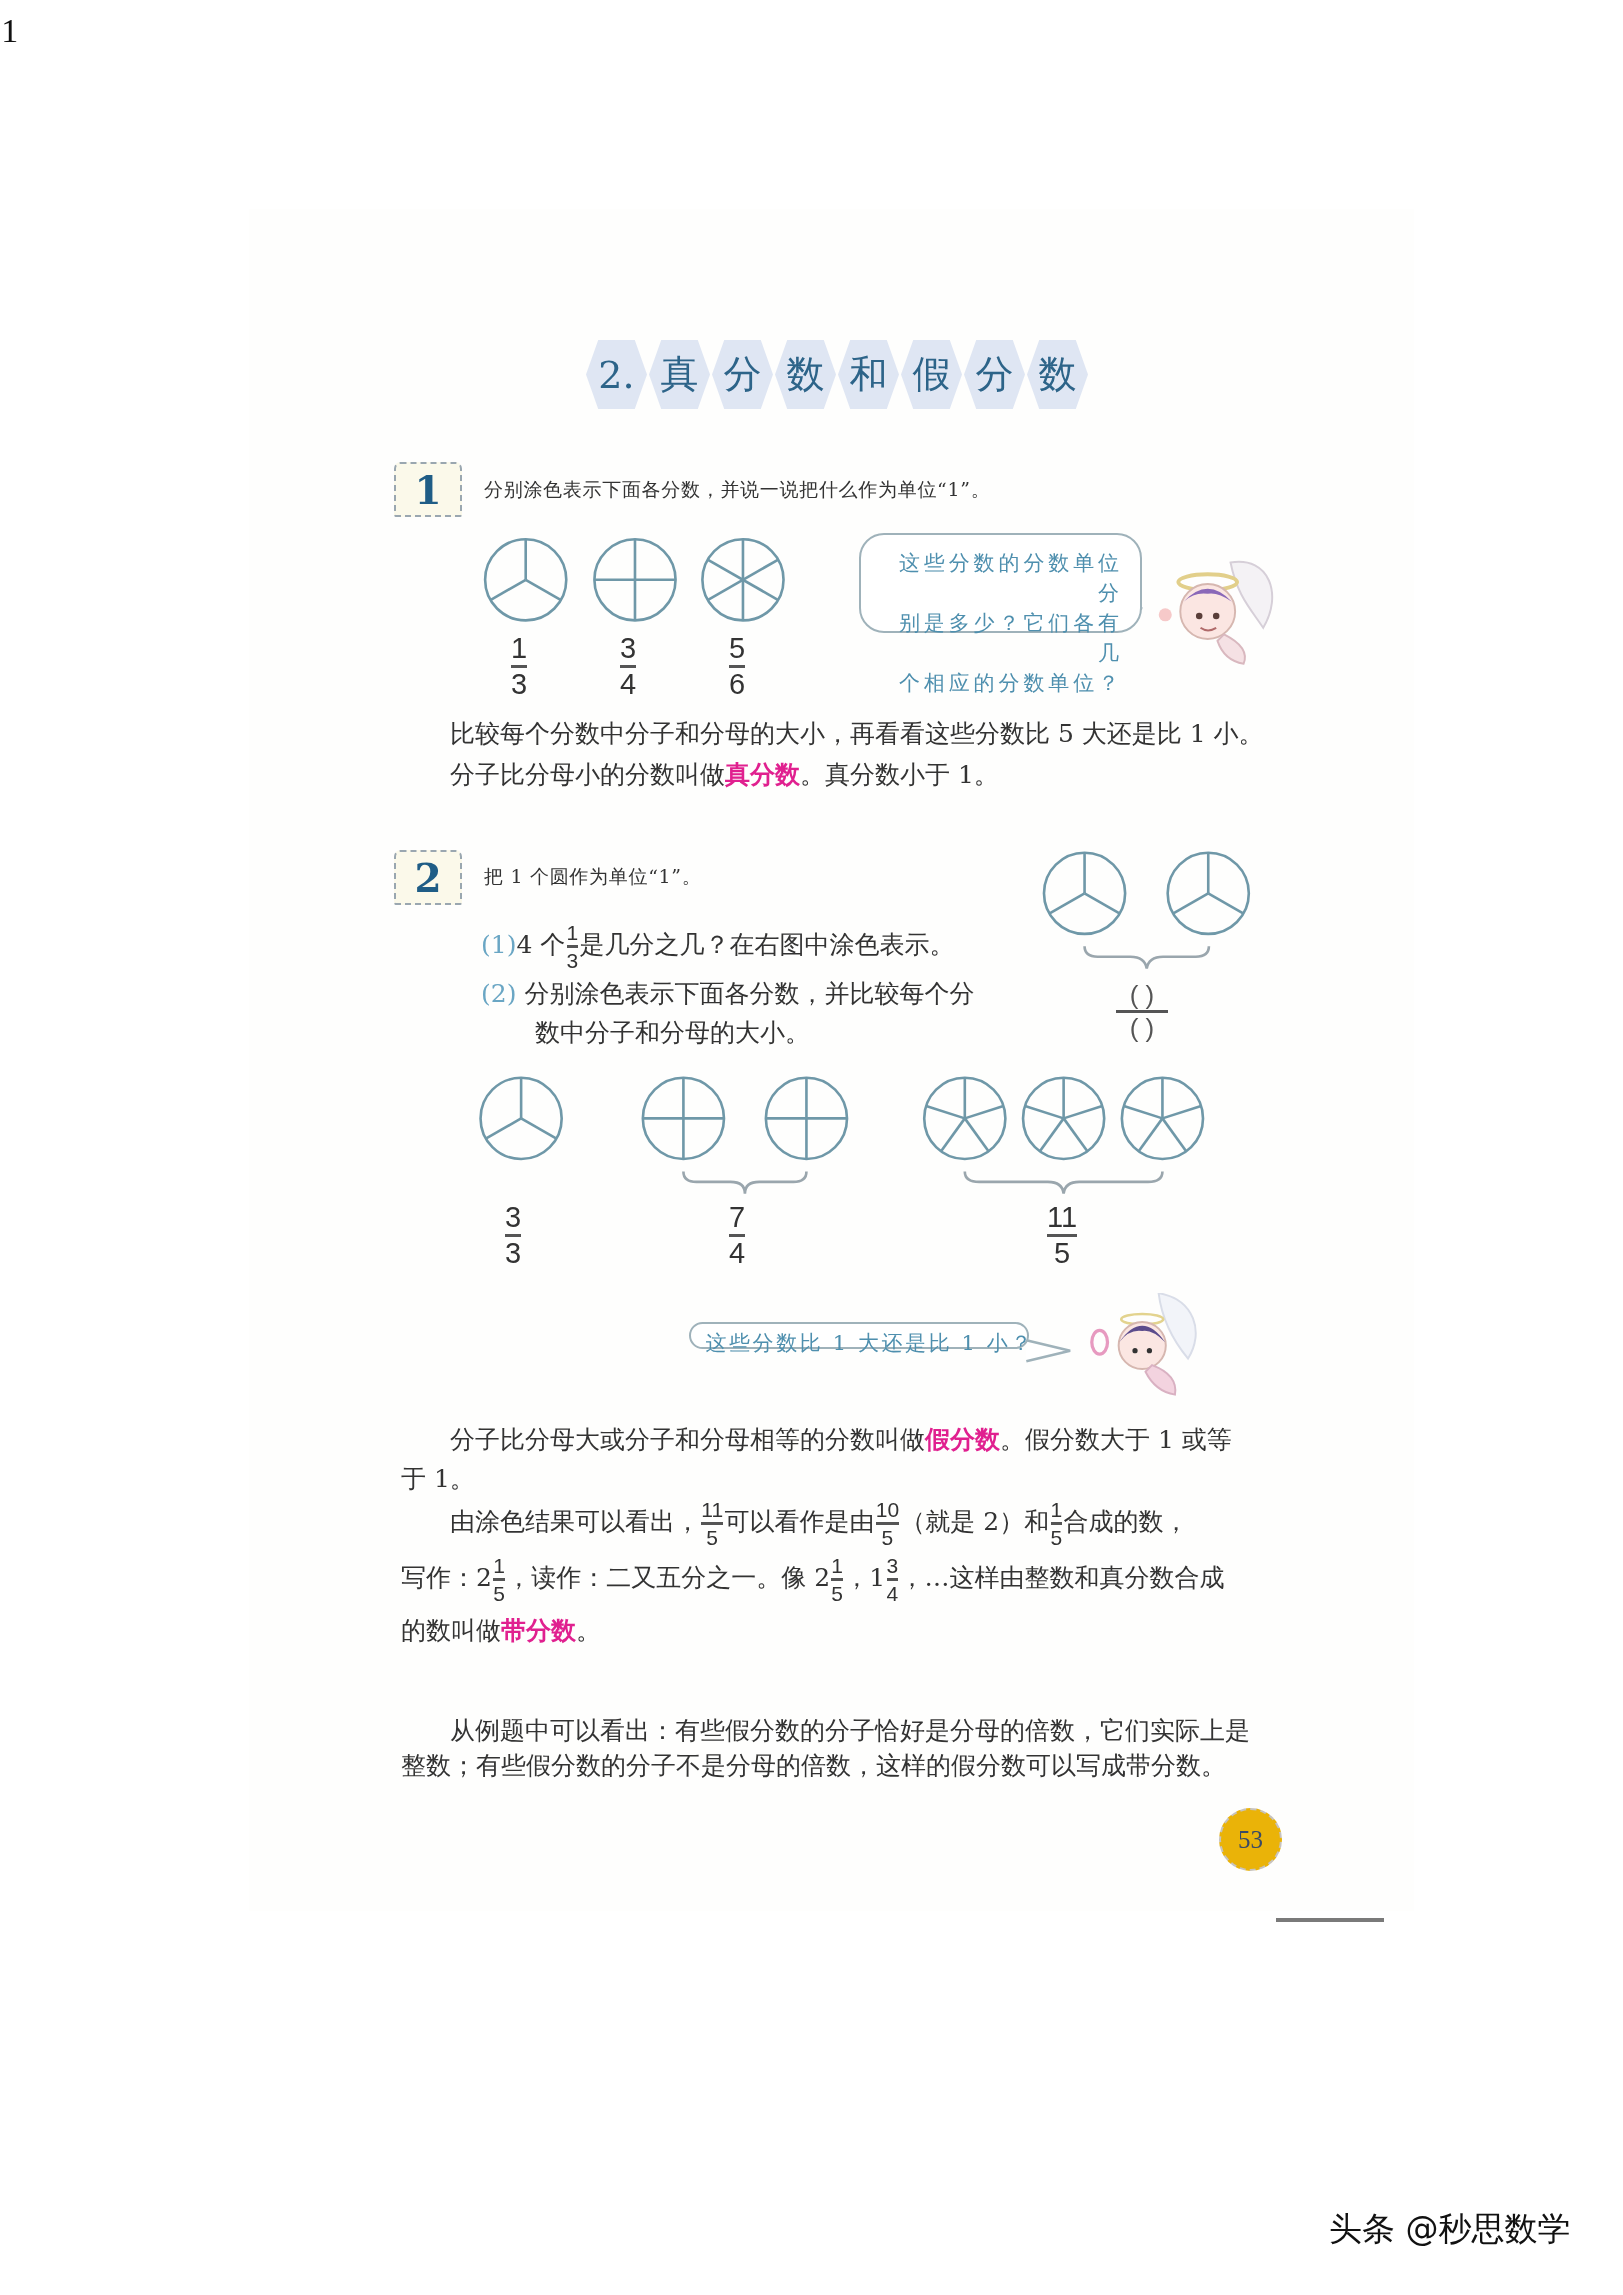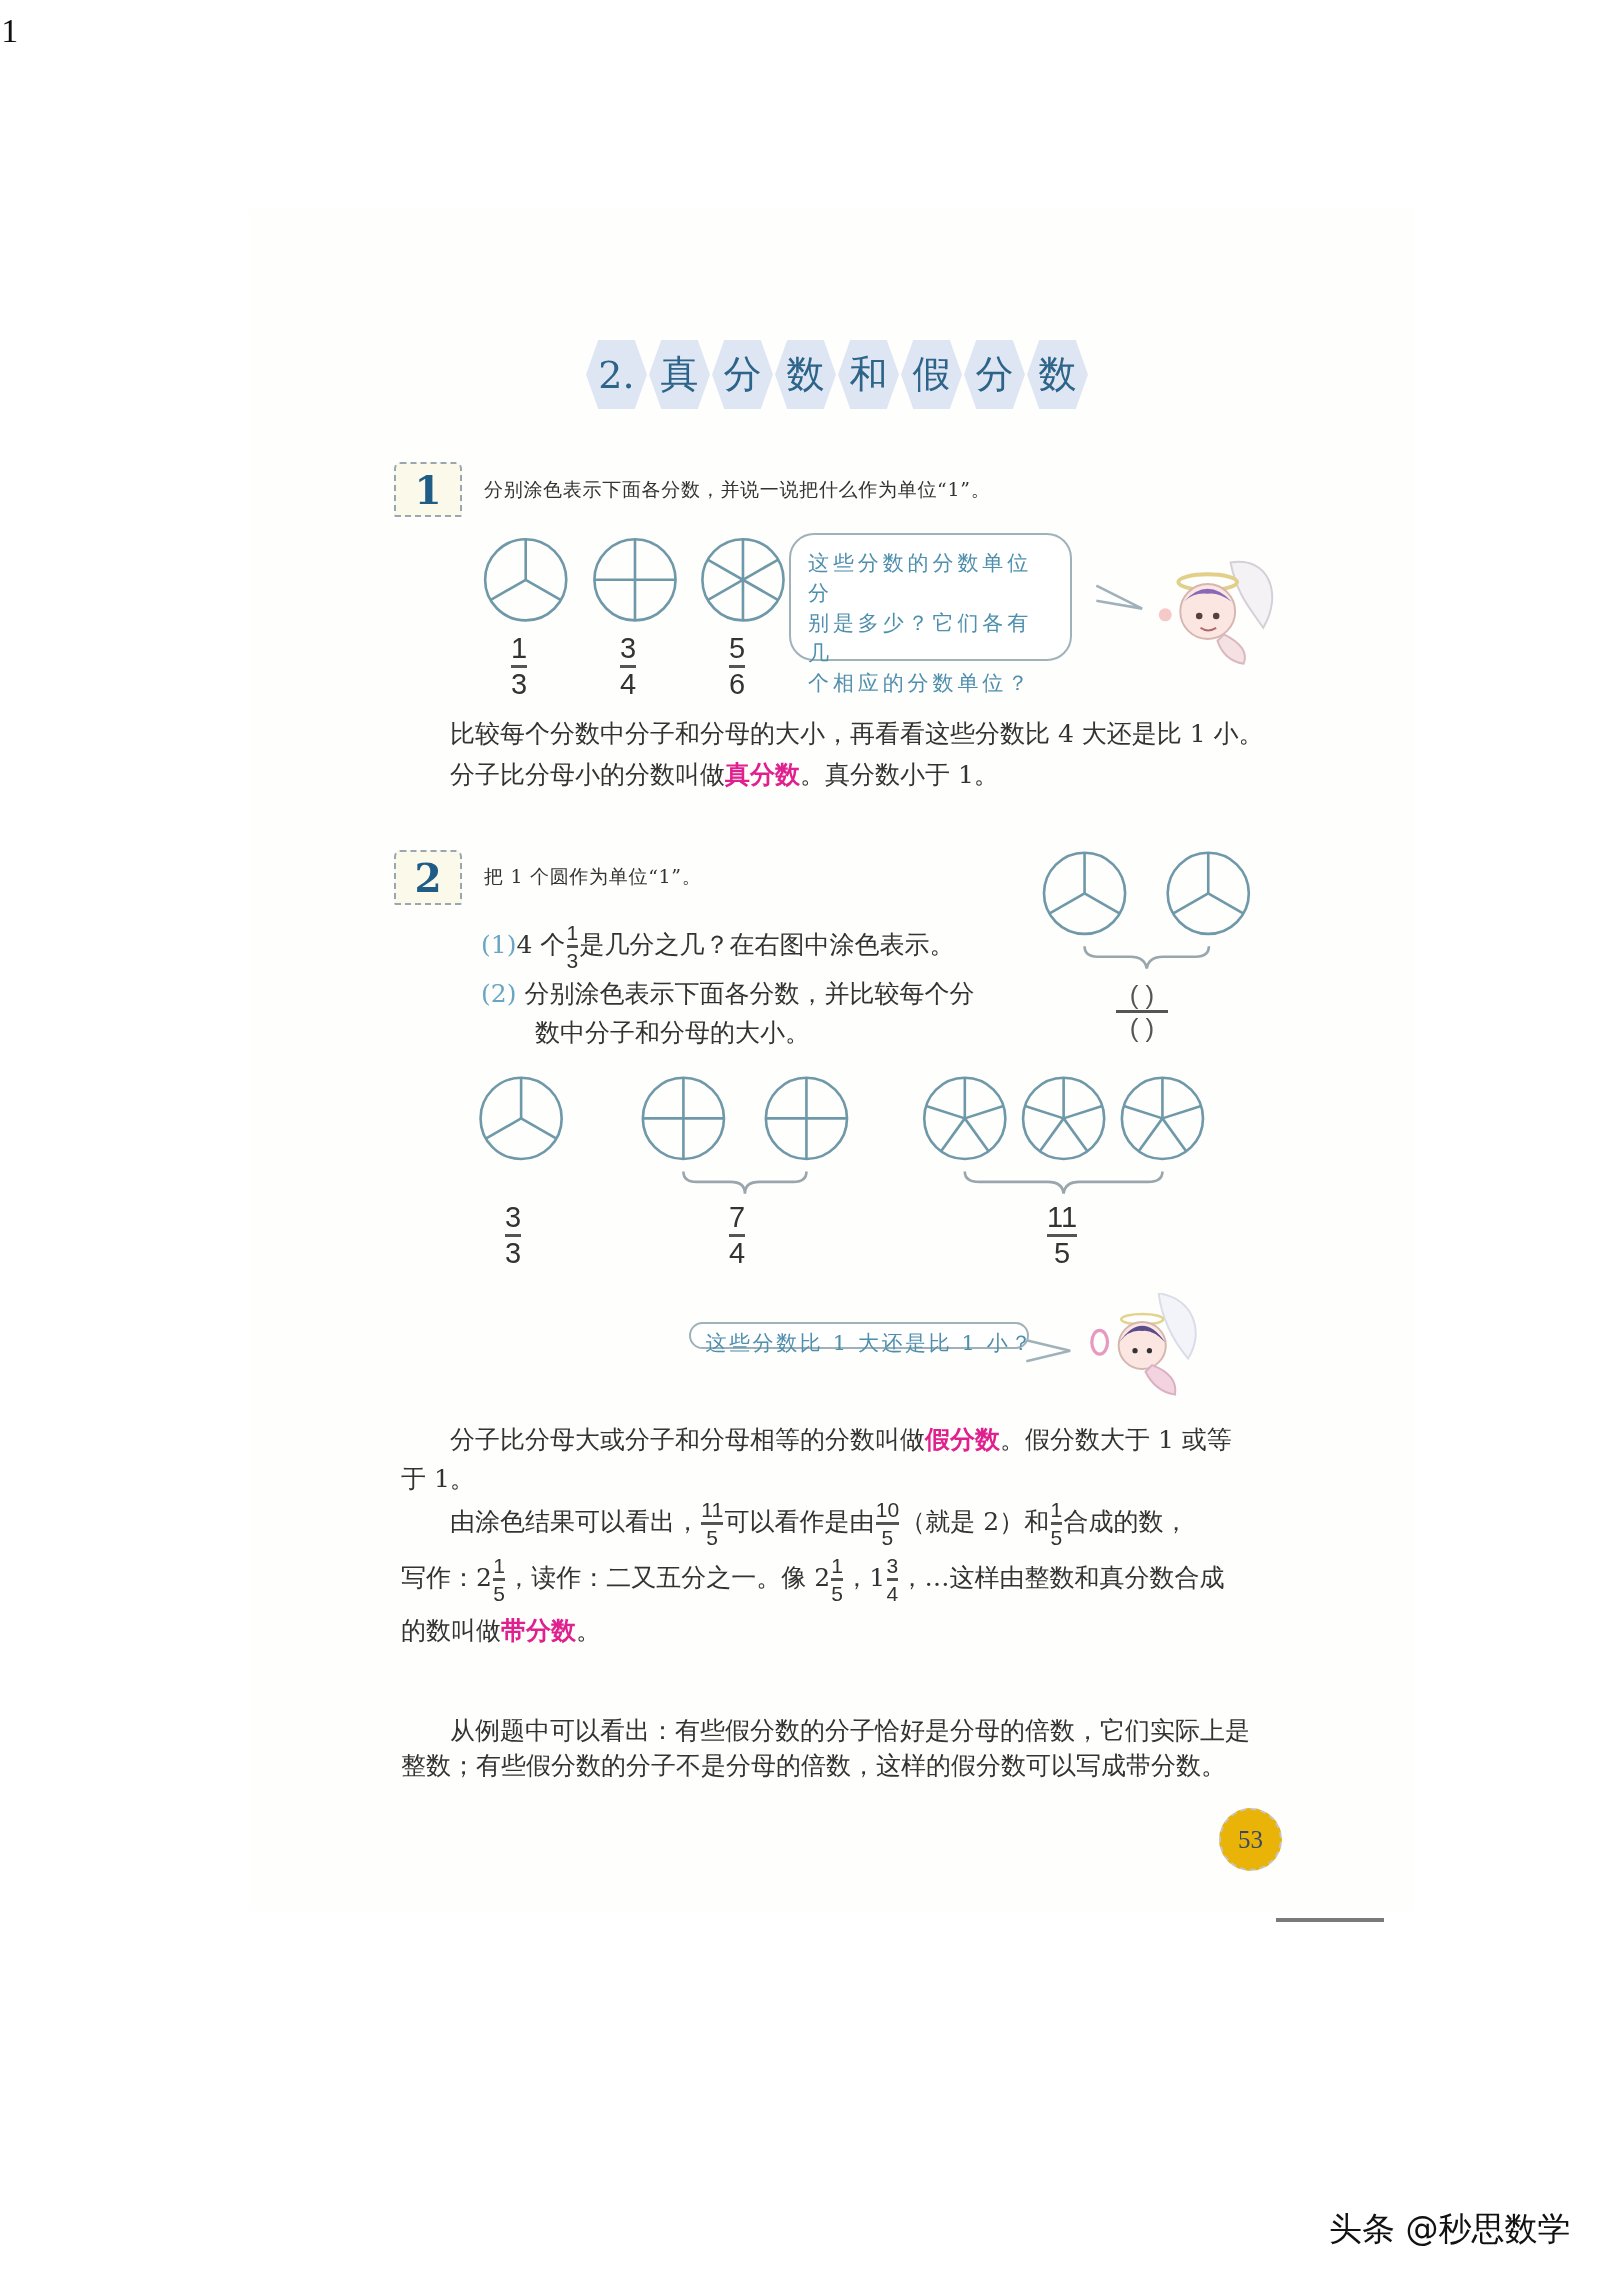--- a/index.html
+++ b/index.html
@@ -196,39 +196,39 @@
     </span>
 </div>
 <div class="abs" style="left:729px; top:634px;">
   <span class="frac label-frac">
       <span class="n">5</span>
       <span class="bar"></span>
       <span class="d">6</span>
     </span>
 </div>
 
-<div class="abs bubble" style="left:789px; top:533px; width:283px; height:128px;">
+<div class="abs bubble" style="left:859px; top:533px; width:283px; height:100px;text-align:right;">
   <div>这些分数的分数单位分</div>
   <div>别是多少？它们各有几</div>
   <div>个相应的分数单位？</div>
 </div>
 
 <svg class="angel" style="left:1152px; top:556px;" width="131" height="111" viewBox="0 0 200 170">
   <path d="M120 10 C180 0 200 60 170 110 C150 80 130 60 120 10 Z" fill="#f4f2f5" stroke="#d6cfd8" stroke-width="3"></path>
   <ellipse cx="85" cy="40" rx="45" ry="12" fill="none" stroke="#e2cf8a" stroke-width="6"></ellipse>
   <circle cx="85" cy="85" r="42" fill="#fbe6e2" stroke="#d6b7b0" stroke-width="3"></circle>
   <path d="M48 70 Q85 30 122 70 Q100 55 85 58 Q65 55 48 70 Z" fill="#8a68b8"></path>
   <circle cx="72" cy="92" r="5" fill="#5a3f3a"></circle>
   <circle cx="98" cy="92" r="5" fill="#5a3f3a"></circle>
   <path d="M74 110 Q85 118 98 110" stroke="#b06a6a" stroke-width="3" fill="none"></path>
   <circle cx="20" cy="90" r="10" fill="#f6c9c9"></circle>
   <path d="M110 120 Q150 140 140 165 Q110 160 100 130 Z" fill="#f5e1e4" stroke="#d9b8bf" stroke-width="3"></path>
 </svg>
 
-<div class="abs para" style="left:450px; top:713px;">比较每个分数中分子和分母的大小，再看看这些分数比 4 大还是比 1 小。</div>
+<div class="abs para" style="left:450px; top:713px;">比较每个分数中分子和分母的大小，再看看这些分数比 5 大还是比 1 小。</div>
 <div class="abs para" style="left:450px; top:754px;">
   <span>分子比分母小的分数叫做</span><span class="hl">真分数</span><span>。真分数小于 1。</span>
 </div>
 
 <div class="abs badge" style="left:394px; top:850px;">2</div>
 <div class="abs instr" style="left:484px; top:864px;">把 1 个圆作为单位“1”。</div>
 
 <div class="abs sub" style="left:481px; top:922px;">
   <span class="num">(1)</span><span>4 个</span><span class="frac inline-frac">
       <span class="n">1</span>

